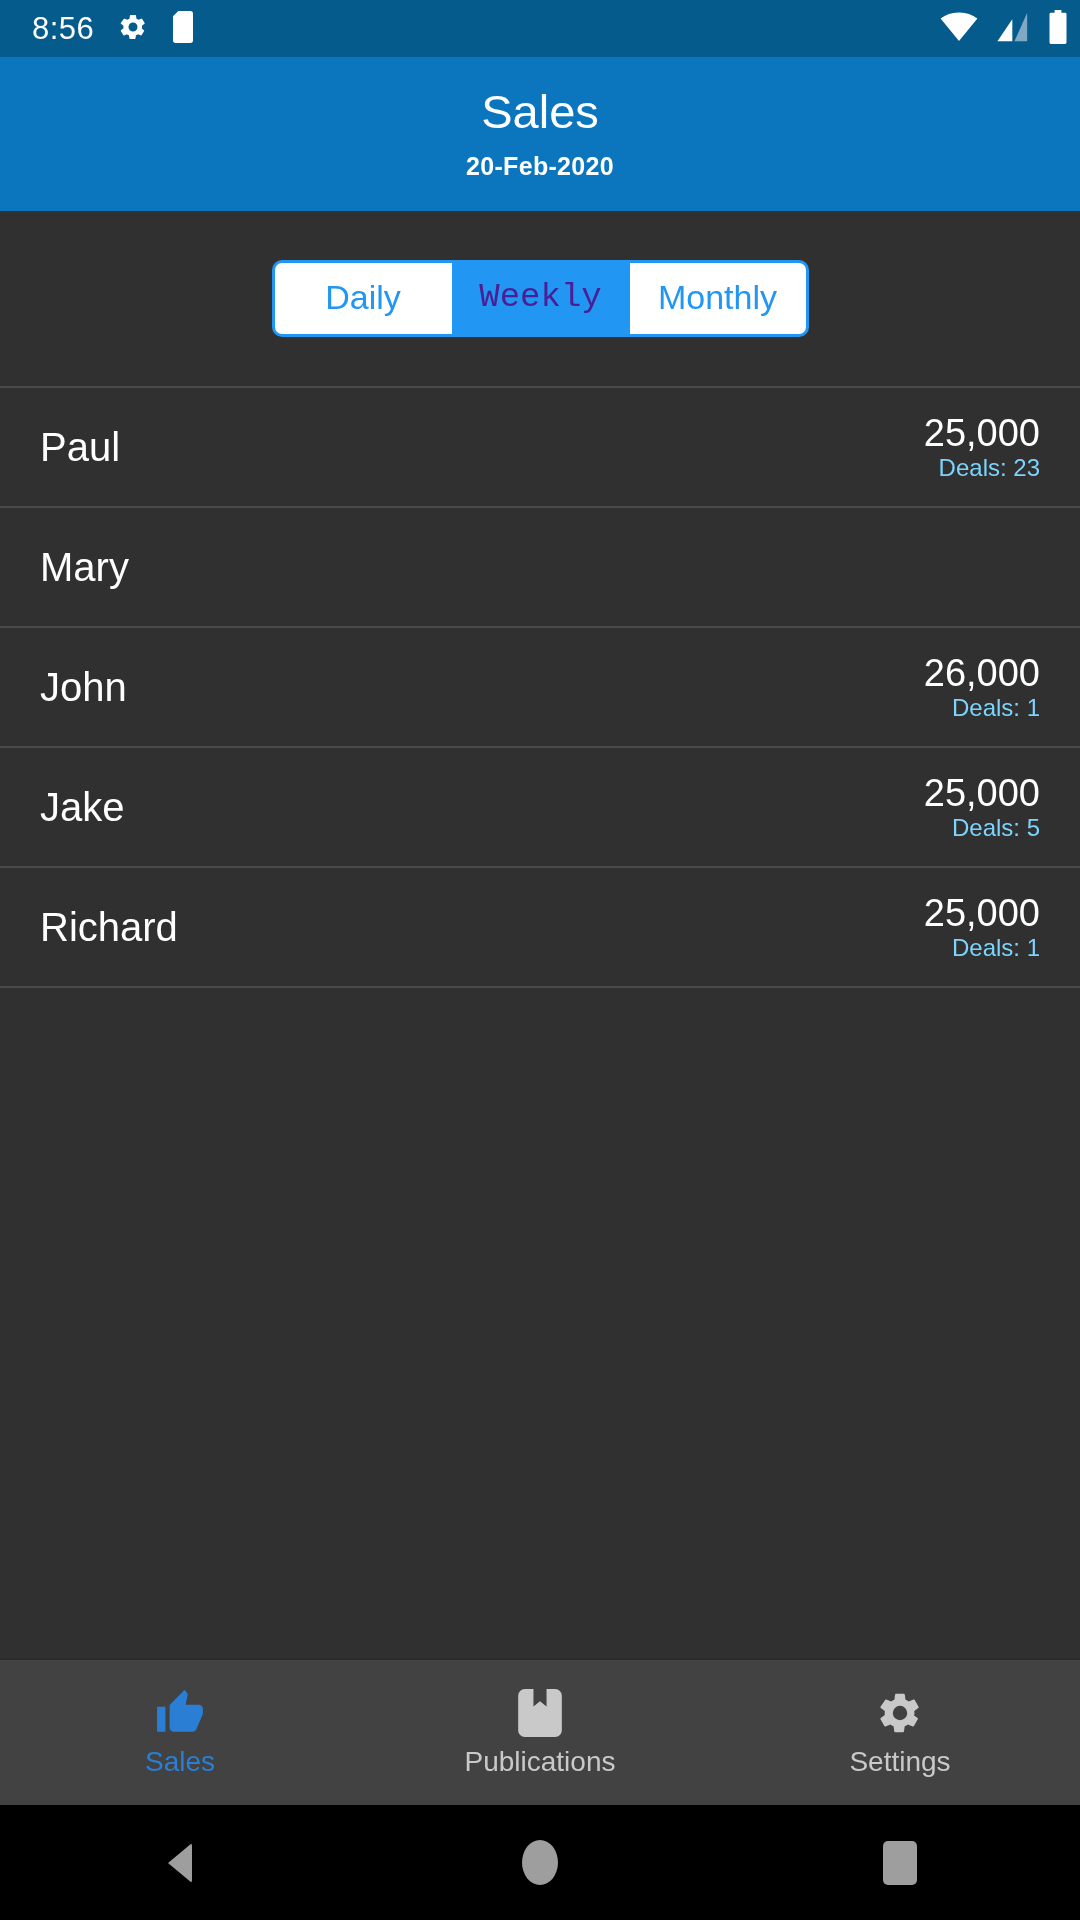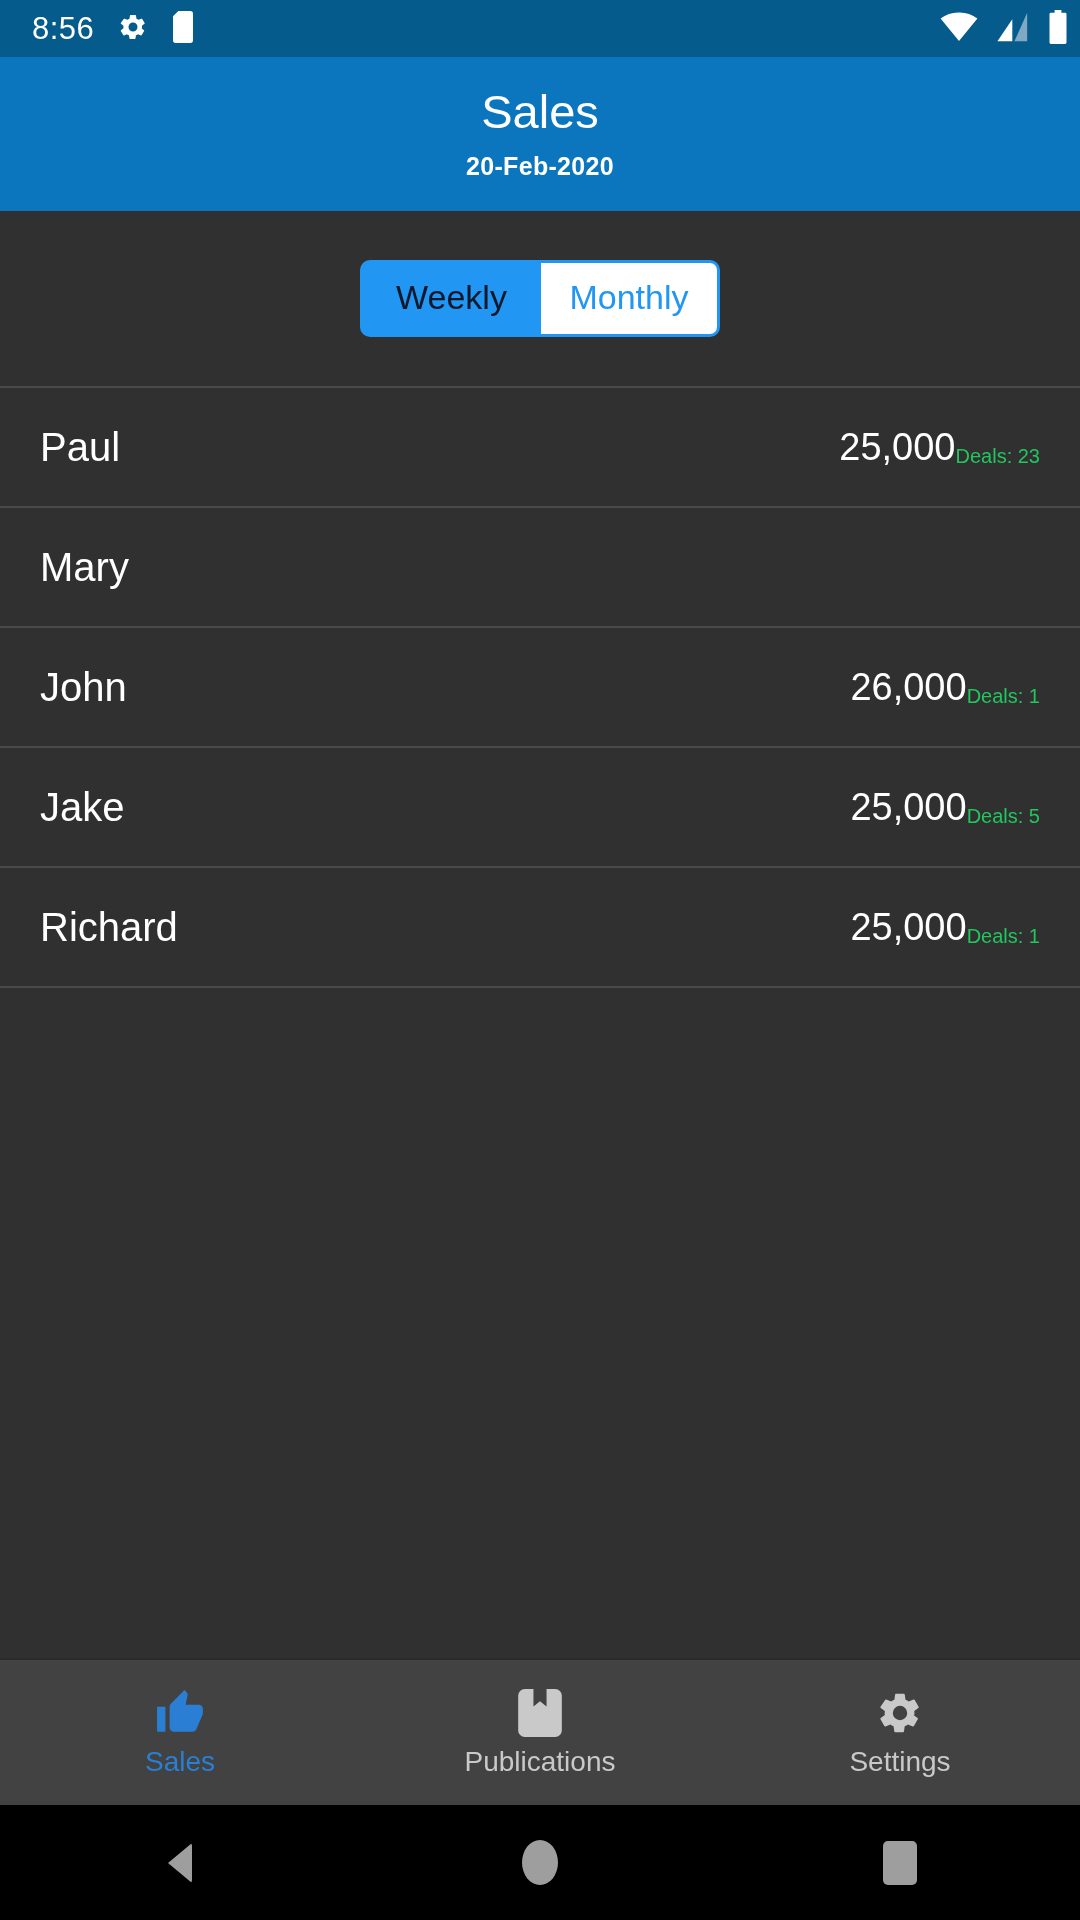--- a/index.html
+++ b/index.html
@@ -60,46 +60,46 @@
     padding:15px 8px 17px;
     text-align:center;
     font-size:34px;
     line-height:1.12;
     background:#ffffff;
     color:#2196f3;
     cursor:pointer;
     user-select:none;
   }
   .segment + .segment { border-left:1px solid #2196f3; }
-  .segment.active { background:#2196f3; color:#0f172a; }
+  .segment.active { background:#2196f3; color:#4c1d95;font-family:Liberation Mono, monospace; }
 
   
   .list {
     flex:1 1 auto;
     background:#303030;
     overflow:hidden;
   }
   .row {
     height:120px;
     display:flex; align-items:center;
     padding:0 40px;
     border-bottom:2px solid #4a4a4a;
     background:#303030;
     cursor:pointer;
   }
   .row-name {
     font-size:40px; color:#ffffff; font-weight:400;
     flex:1 1 auto; line-height:1.1;
   }
   .row-right {
-    text-align:right; display:flex; flex-direction:row;
+    text-align:right; display:flex; flex-direction:column;
     align-items:flex-end; gap:0;
   }
   .row-amount { font-size:38px; color:#ffffff; line-height:1.12; }
-  .row-deals  { font-size:20px; color:#22c55e; line-height:1.15; }
+  .row-deals  { font-size:24px; color:#7dd3fc; line-height:1.15; }
 
   
   .bottom-nav {
     flex:0 0 147px; height:147px;
     background:#424242;
     display:flex; align-items:center;
     border-top:2px solid #2b2b2b;
   }
   .nav-item {
     flex:1 1 0; height:100%;
@@ -170,20 +170,21 @@
     </div>
   </div>
 
   <div class="app-bar">
     <div class="app-title">Sales</div>
     <div class="app-subtitle">20-Feb-2020</div>
   </div>
 
   <div class="segment-zone">
     <div class="segmented">
+      <div class="segment">Daily</div>
       <div class="segment active">Weekly</div>
       <div class="segment">Monthly</div>
     </div>
   </div>
 
   <div class="list">
 
     <div class="row">
       <div class="row-name">Paul</div>
       <div class="row-right">

